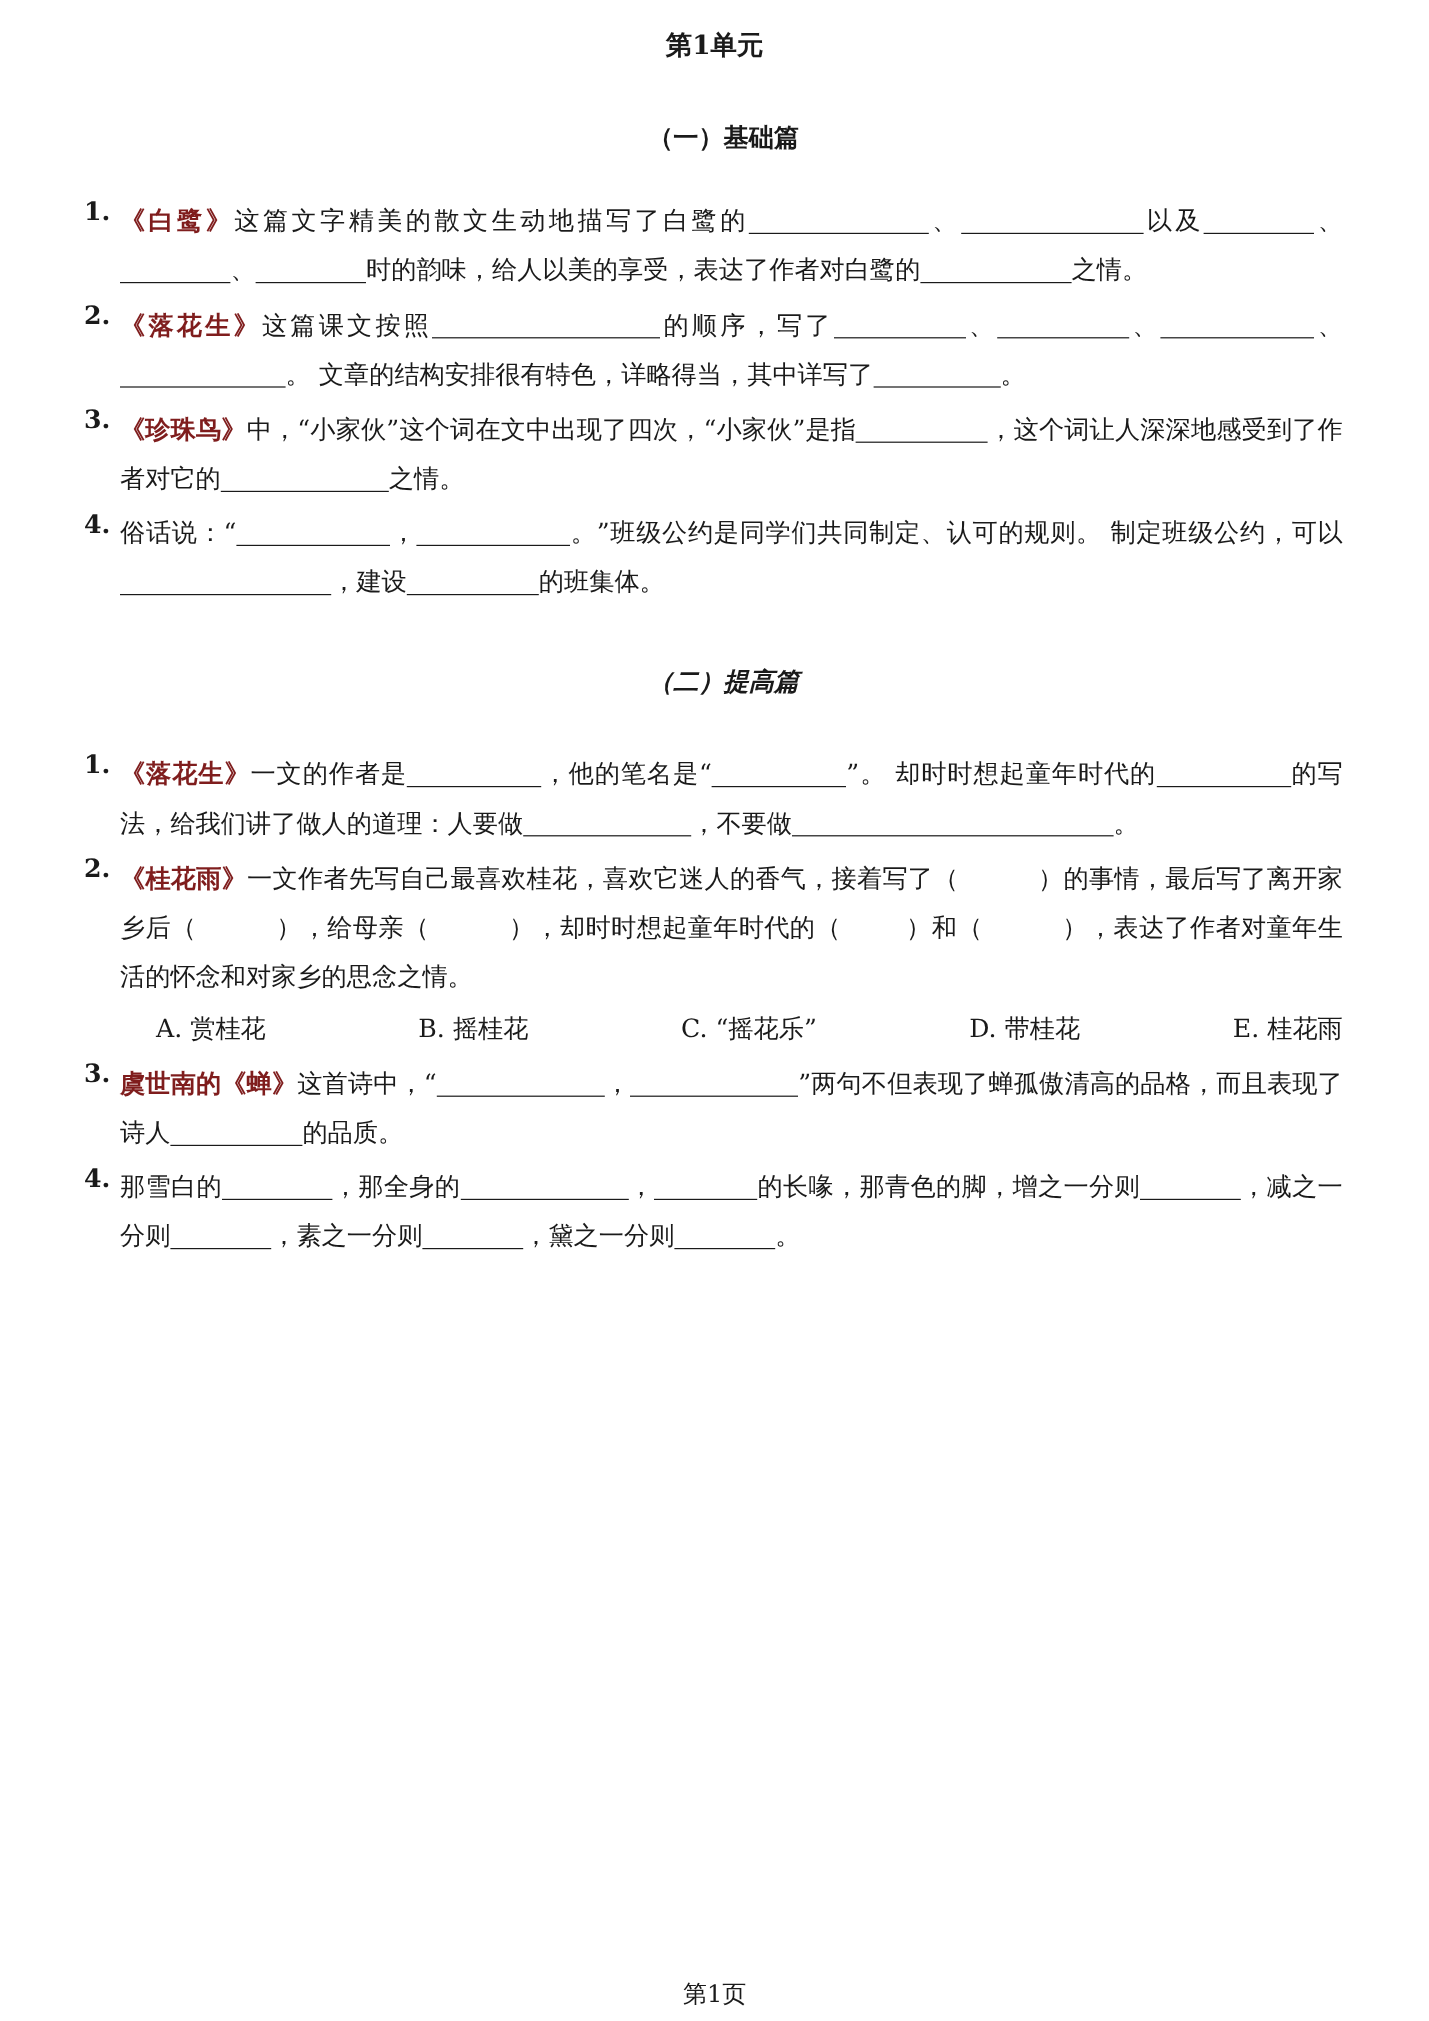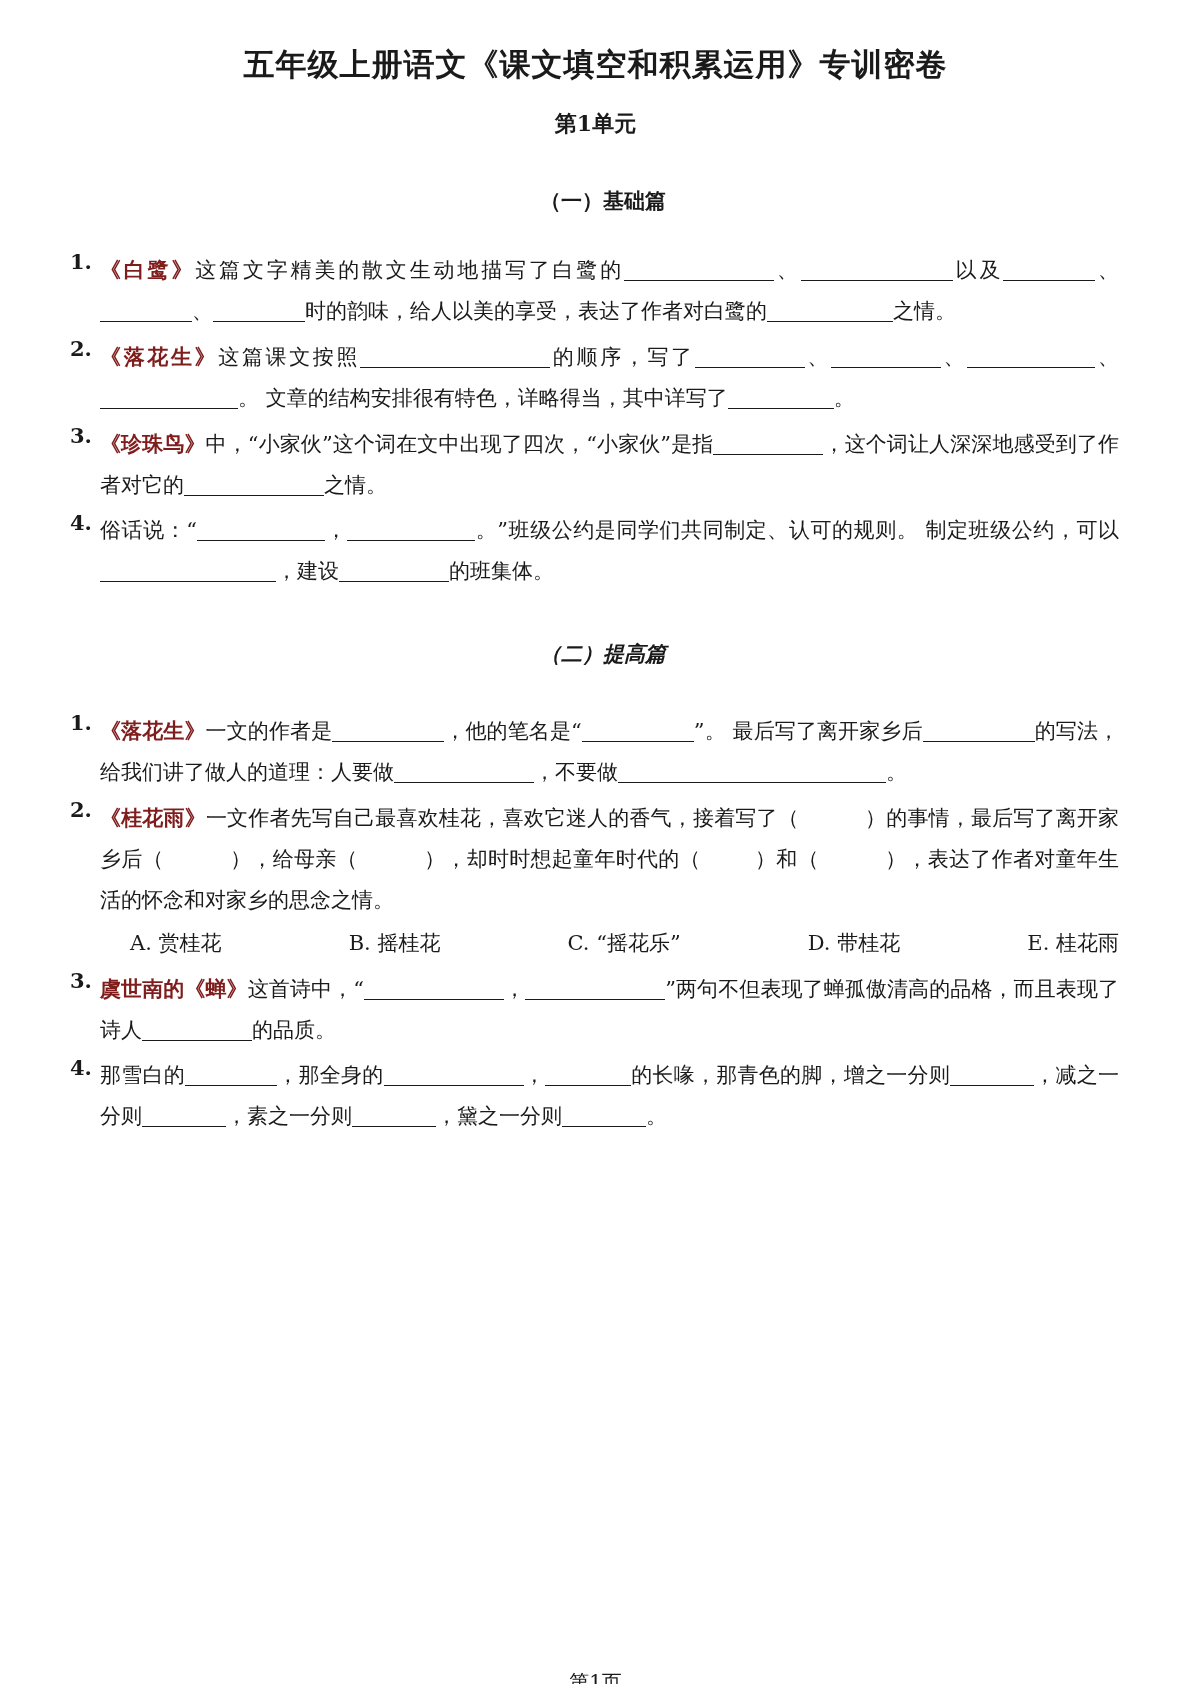--- a/index.html
+++ b/index.html
@@ -117,21 +117,20 @@
   .b17 { width: 268px; }
   .b18 { width: 176px; }
   .b19 { width: 86px; }
   .b20 { width: 84px; }
 </style>
 </head>
 <body>
 
 <div class="page">
 
-  <div class="doc-title">五年级上册语文《课文填空和积累运用》专训密卷</div>
   <div class="unit-title">第1单元</div>
 
   <div class="section-head">（一）基础篇</div>
 
   <div class="qlist">
 
     <div class="q">
       <span class="qnum">1.</span>
       <div class="qbody"><span class="title-pink">《白鹭》</span><span>这篇文字精美的散文生动地描写了白鹭的</span><span class="blank b1"></span><span>、</span><span class="blank b2"></span><span>以及</span><span class="blank b3"></span><span>、</span><span class="blank b3"></span><span>、</span><span class="blank b3"></span><span>时的韵味，给人以美的享受，表达了作者对白鹭的</span><span class="blank b4"></span><span>之情。</span></div>
     </div>
@@ -152,21 +151,21 @@
     </div>
 
   </div>
 
   <div class="section-head second">（二）提高篇</div>
 
   <div class="qlist">
 
     <div class="q">
       <span class="qnum">1.</span>
-      <div class="qbody"><span class="title-pink">《落花生》</span><span>一文的作者是</span><span class="blank b14"></span><span>，他的笔名是“</span><span class="blank b14"></span><span>”。 最后写了离开家乡后</span><span class="blank b14"></span><span>的写法，给我们讲了做人的道理：人要做</span><span class="blank b16"></span><span>，不要做</span><span class="blank b17"></span><span>。</span></div>
+      <div class="qbody"><span class="title-pink">《落花生》</span><span>一文的作者是</span><span class="blank b14"></span><span>，他的笔名是“</span><span class="blank b14"></span><span>”。 却时时想起童年时代的</span><span class="blank b14"></span><span>的写法，给我们讲了做人的道理：人要做</span><span class="blank b16"></span><span>，不要做</span><span class="blank b17"></span><span>。</span></div>
     </div>
 
     <div class="q">
       <span class="qnum">2.</span>
       <div class="qbody"><span class="title-pink">《桂花雨》</span><span>一文作者先写自己最喜欢桂花，喜欢它迷人的香气，接着写了（</span><span class="paren" style="width:66px"></span><span>）的事情，最后写了离开家乡后（</span><span class="paren" style="width:66px"></span><span>），给母亲（</span><span class="paren" style="width:66px"></span><span>），却时时想起童年时代的（</span><span class="paren" style="width:54px"></span><span>）和（</span><span class="paren" style="width:66px"></span><span>），表达了作者对童年生活的怀念和对家乡的思念之情。</span></div>
       <div class="options">
         <span class="opt">A. 赏桂花</span>
         <span class="opt">B. 摇桂花</span>
         <span class="opt">C. “摇花乐”</span>
         <span class="opt">D. 带桂花</span>

